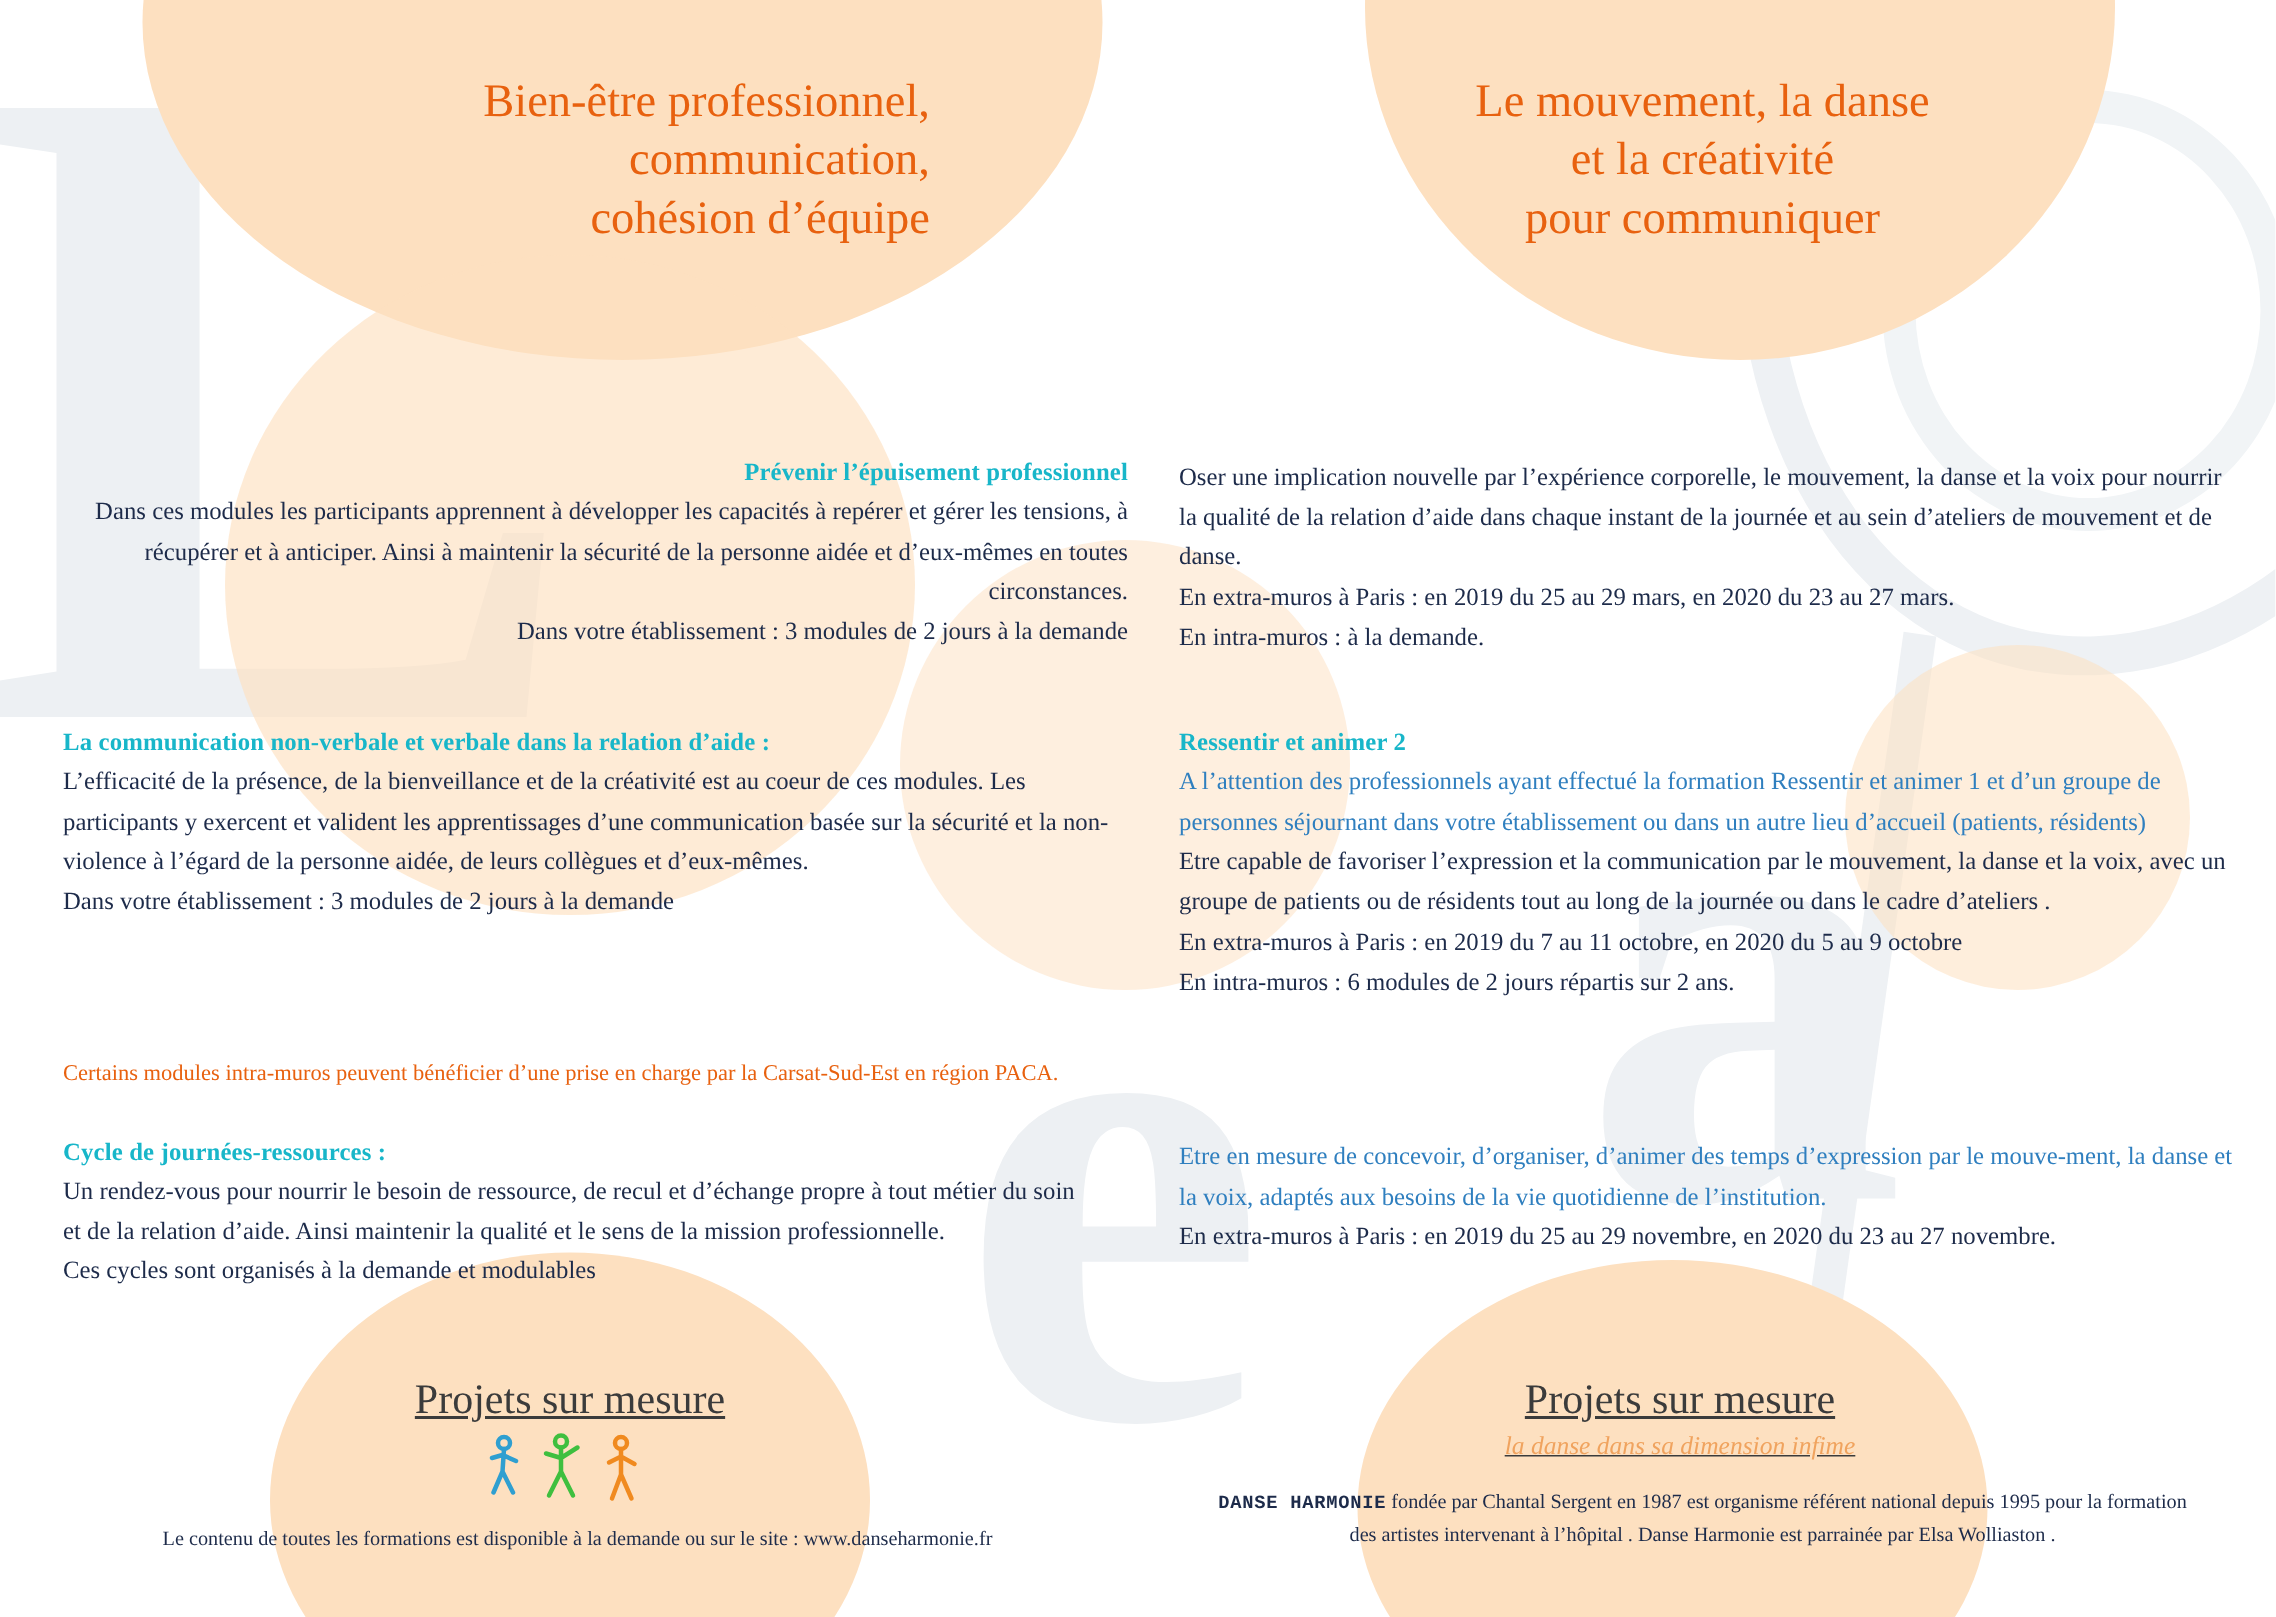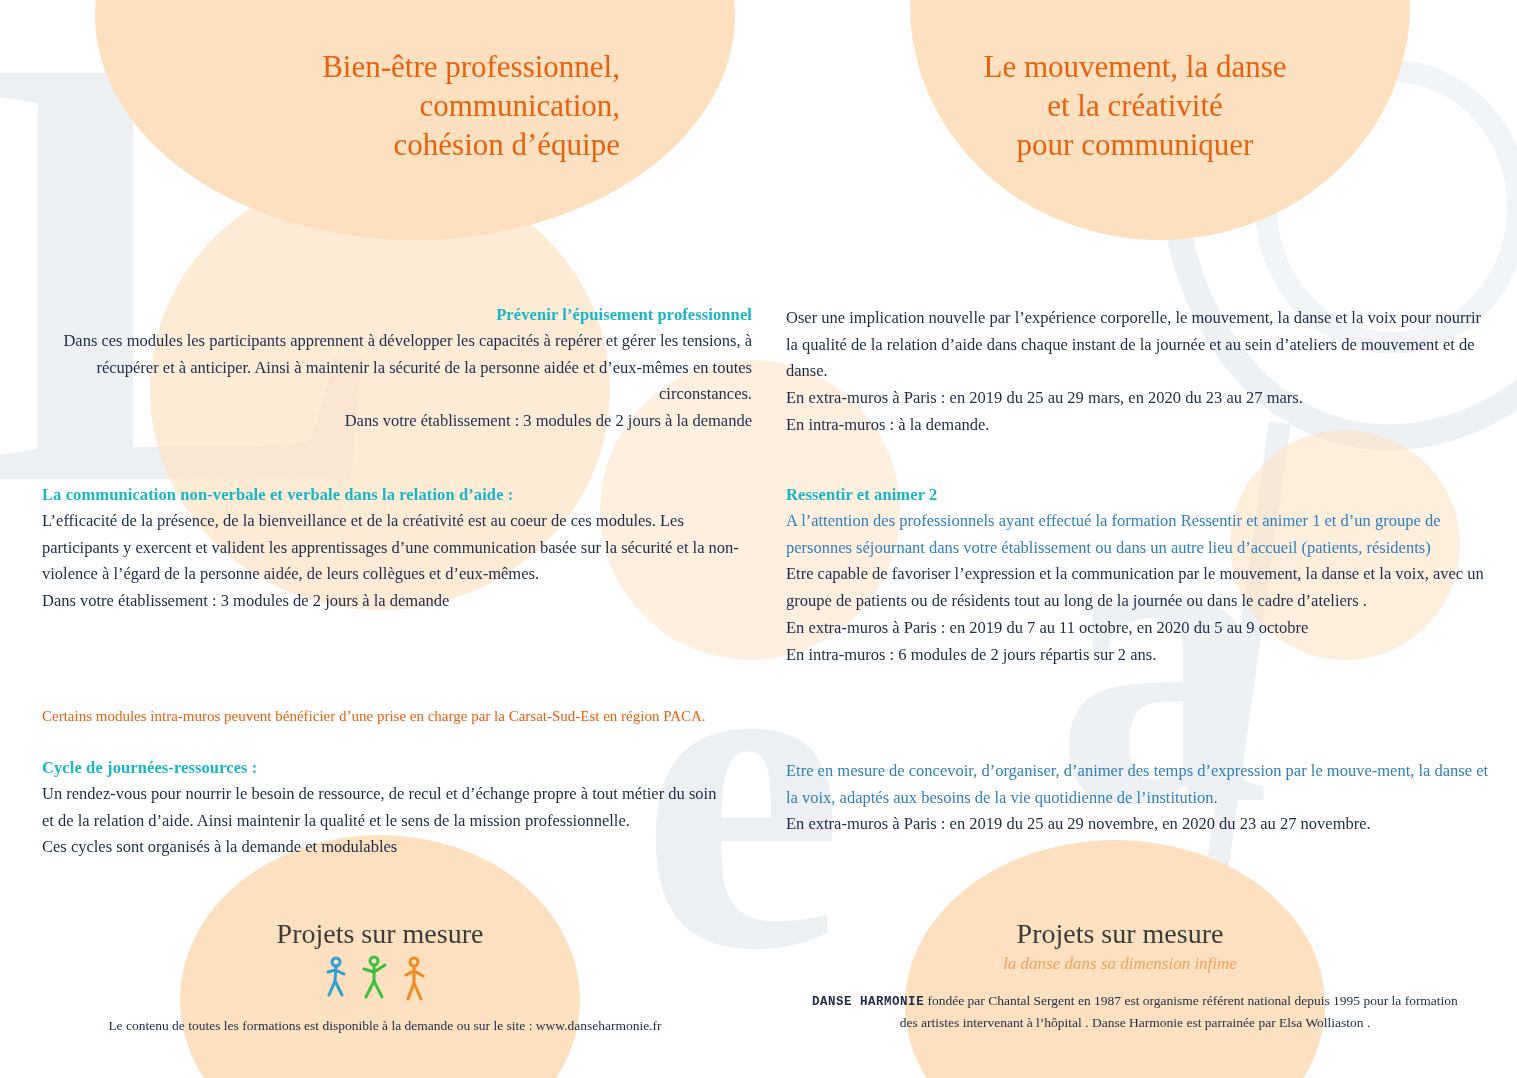--- a/index.html
+++ b/index.html
@@ -123,20 +123,21 @@
   .blk-right-1 { position: absolute; left: 786px; top: 305px; width: 700px; }
   .blk-right-2 { position: absolute; left: 786px; top: 485px; width: 705px; }
   .blk-right-3 { position: absolute; left: 786px; top: 758px; width: 705px; }
 
   .projets {
     position: absolute;
     text-align: center;
     color: #3b3b3b;
     font-size: 28px;
     z-index: 6;
+    text-decoration: underline;
   }
   .projets-left  { left: 180px; top: 918px; width: 400px; }
   .projets-right { left: 905px; top: 918px; width: 430px; }
 
   .tagline {
     color: #f0a35e;
     font-size: 17px;
     font-style: italic;
     text-align: center;
     margin-top: 4px;

